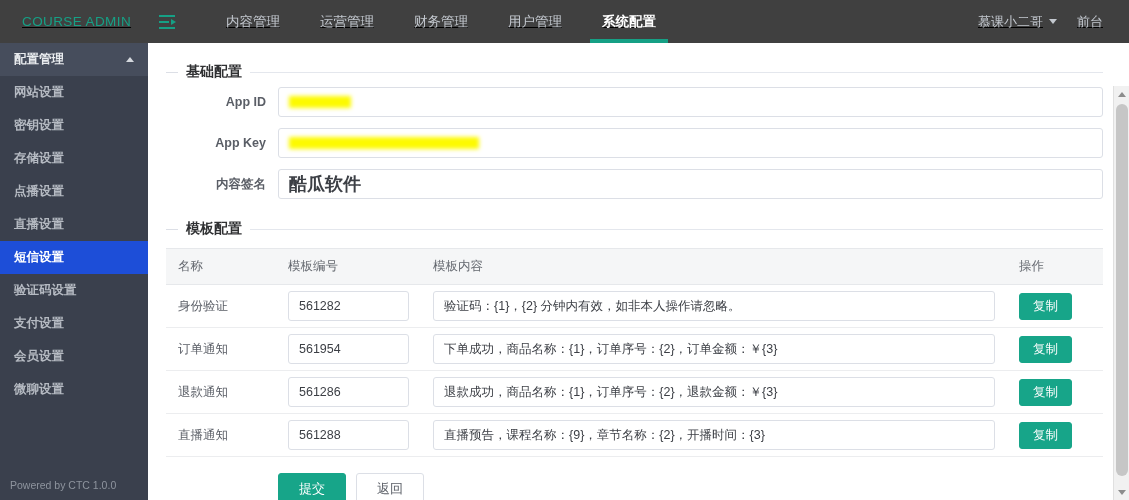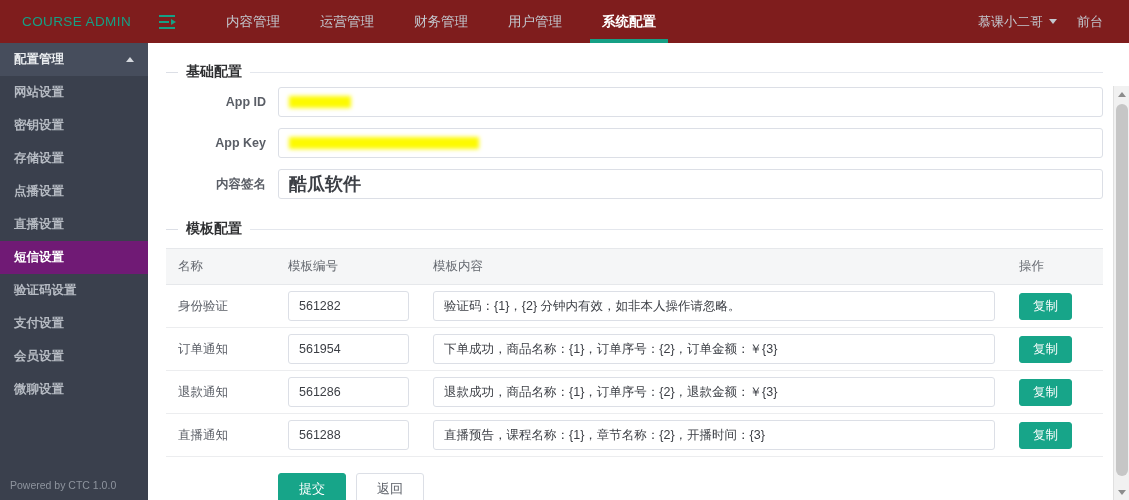--- a/index.html
+++ b/index.html
@@ -6,22 +6,22 @@
   html, body {
     width: 1129px; height: 500px;
     overflow: hidden;
     font-family: "Liberation Sans", "DejaVu Sans", sans-serif;
     background: #f0f0f0;
   }
   .app { position: relative; width: 1129px; height: 500px; display: flex; flex-direction: column; }
 
   
   .topbar {
-    height: 43px; background: #7f1d1d; display: flex; align-items: flex-start;
-    flex: 0 0 43px; position: relative; z-index: 5;
+    height: 43px; background: #404040; display: flex; align-items: flex-start;
+    flex: 0 0 43px; position: relative; z-index: 5; text-decoration: underline;
   }
   .brand {
     width: 148px; height: 43px; display: flex; align-items: center;
     padding-left: 22px; color: #16a085; font-size: 13.5px; letter-spacing: .4px;
     font-weight: 400;
   }
   .collapse-btn {
     width: 40px; height: 43px; display: flex; align-items: center; justify-content: center;
     cursor: pointer;
   }
@@ -63,21 +63,21 @@
   }
   .chev-up {
     width: 0; height: 0; border-left: 4px solid transparent; border-right: 4px solid transparent;
     border-bottom: 5px solid #d4d8dd;
   }
   .side-list { flex: 0 0 auto; }
   .side-item {
     height: 33px; display: flex; align-items: center; padding: 0 14px;
     color: #b5bac2; font-size: 12.5px; cursor: pointer; font-weight: bold;
   }
-  .side-item.active { background: #701a75; color: #ffffff; }
+  .side-item.active { background: #1d4ed8; color: #ffffff; }
   .side-filler { flex: 1 1 auto; background: #3a404d; }
   .side-foot {
     height: 30px; display: flex; align-items: center; padding: 0 10px;
     color: #8e949e; font-size: 10.5px; background: #3a404d;
   }
 
   
   .main {
     flex: 1 1 auto; background: #ffffff; position: relative; overflow: hidden;
     padding: 0 14px 0 8px;
@@ -295,21 +295,21 @@
                 <td>
                   <span class="btn btn-primary btn-copy">复制</span>
                 </td>
               </tr>
               <tr>
                 <td>直播通知</td>
                 <td>
                   <div class="cell-input">561288</div>
                 </td>
                 <td>
-                  <div class="cell-input">直播预告，课程名称：{1}，章节名称：{2}，开播时间：{3}</div>
+                  <div class="cell-input">直播预告，课程名称：{9}，章节名称：{2}，开播时间：{3}</div>
                 </td>
                 <td>
                   <span class="btn btn-primary btn-copy">复制</span>
                 </td>
               </tr>
             </tbody>
           </table>
         </fieldset>
 
         <div class="footer-actions">

